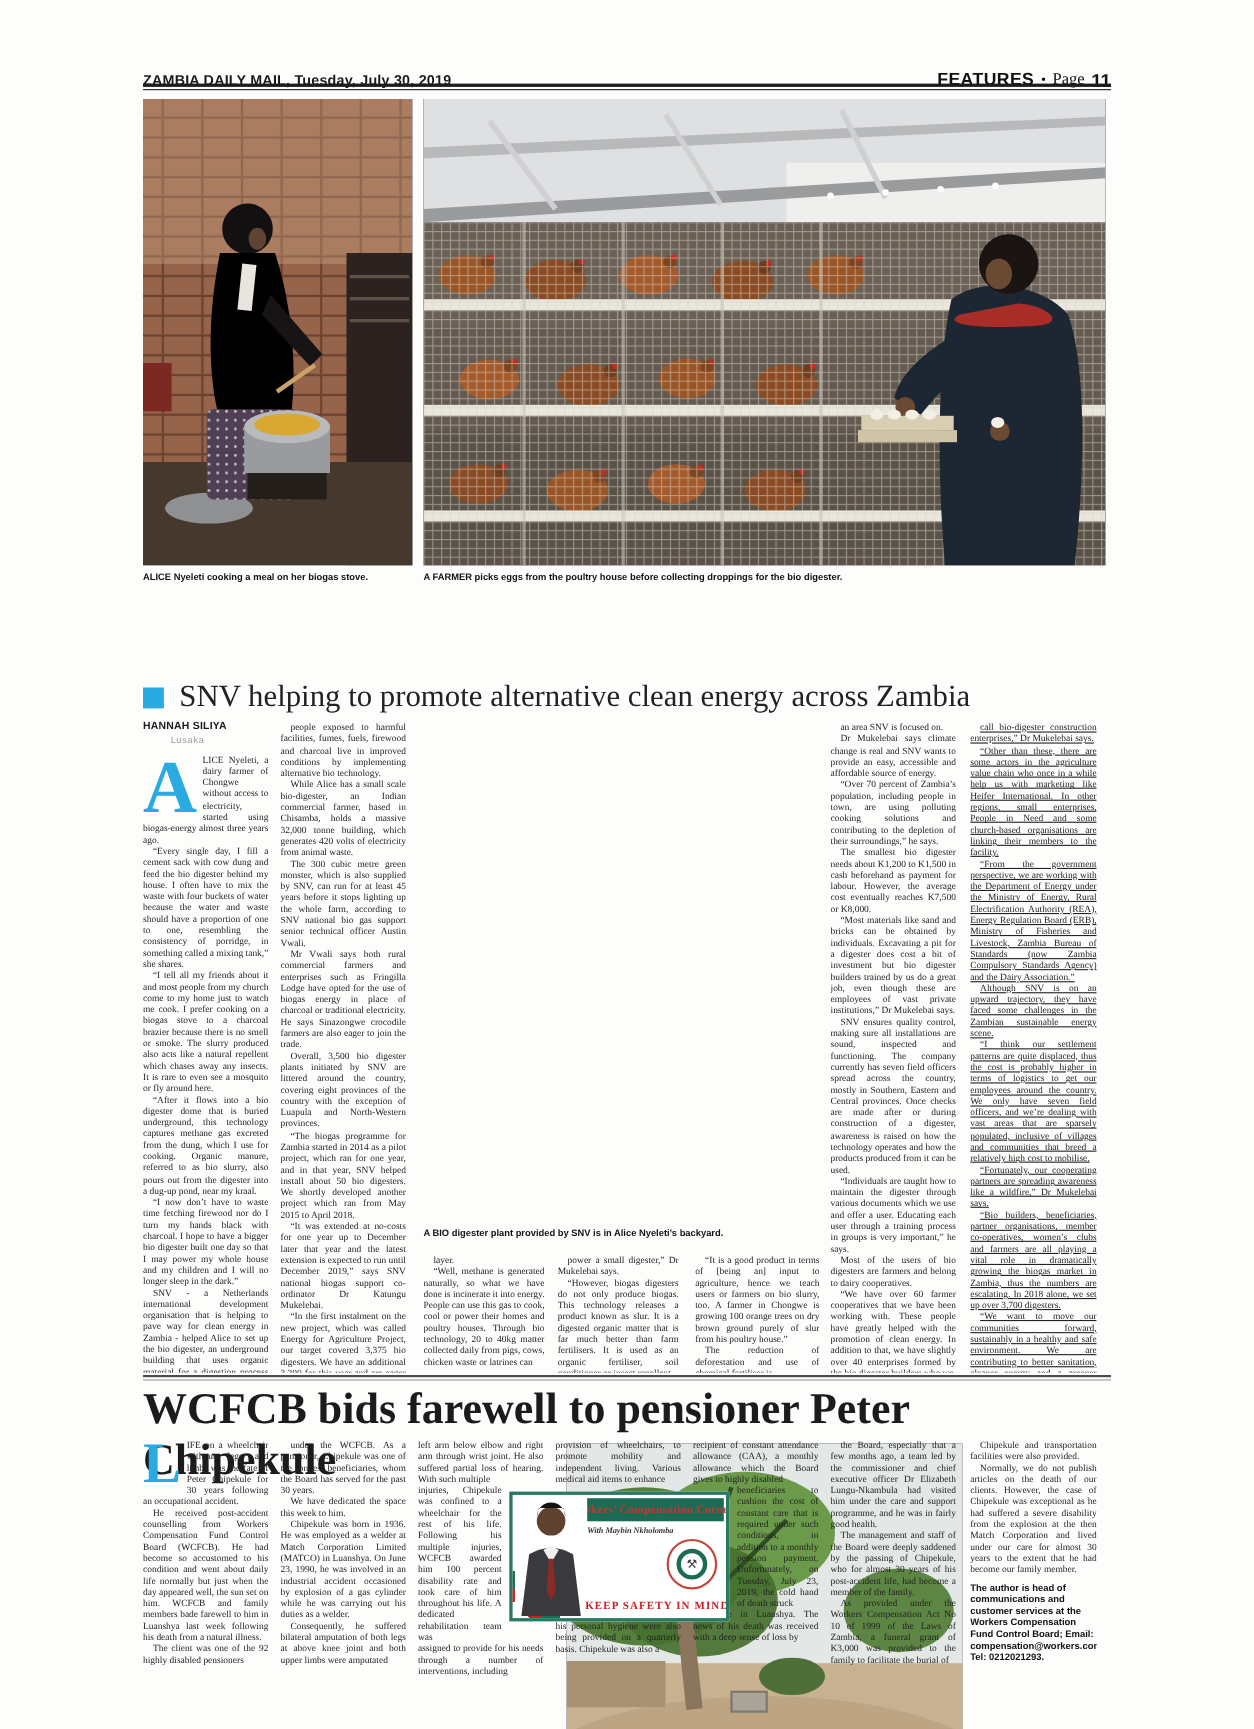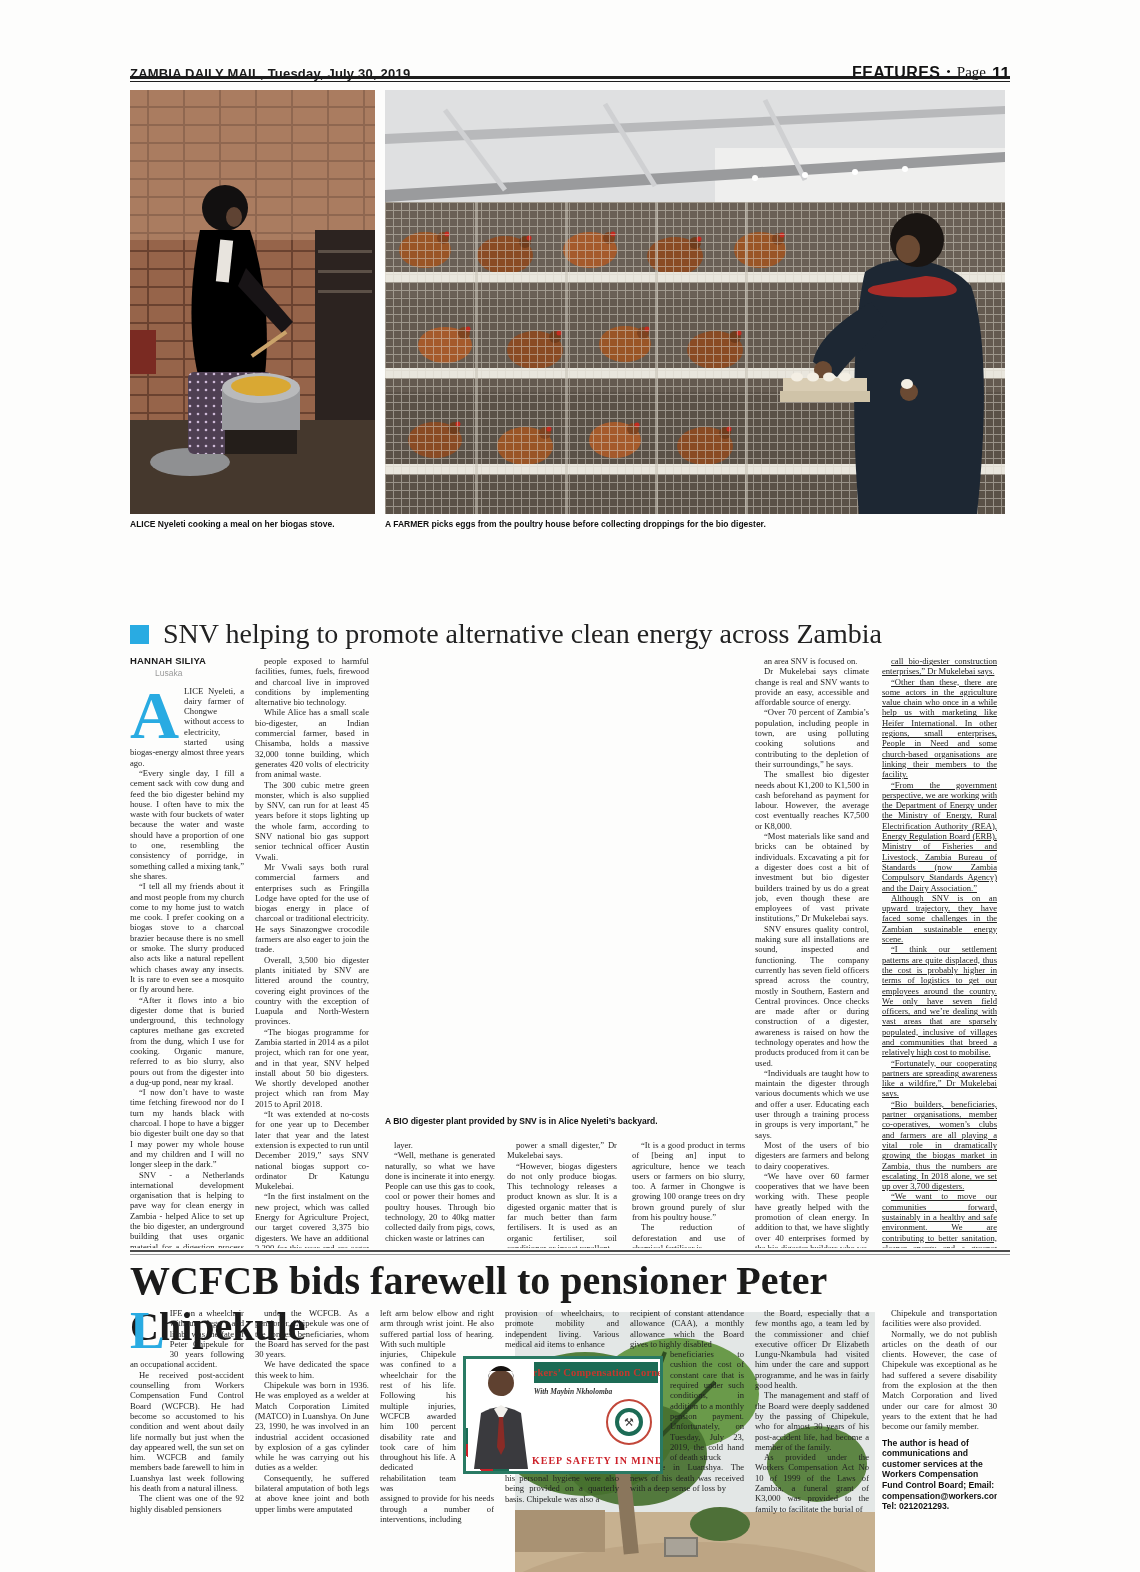--- a/index.html
+++ b/index.html
@@ -42,21 +42,21 @@
   .bcol6 { left:625px; top:0; width:114px; height:592px; }
   .bcol7 { left:752px; top:0; width:115px; height:592px;text-decoration:underline; }
   .photo-mid { left:385px; top:656px; width:360px; height:456px; }
   .cap-mid { left:385px; top:1116px; width:360px; }
   .bcol3 { left:255px; top:484px; width:110px; height:108px; }
   .bcol4 { left:377px; top:484px; width:110px; height:108px; }
   .bcol5 { left:502px; top:484px; width:113px; height:108px; }
 
   .byline-block { margin-bottom:7px; }
   .byline { font-family:"Liberation Sans", sans-serif; font-weight:bold; font-size:9.5px; color:#1a1a1a; letter-spacing:.2px; }
-  .dateline { font-family:Liberation Sans, sans-serif; font-size:8.5px; color:#9a9a9a; margin-top:2px;padding-left:25px; }
+  .dateline { font-family:Liberation Mono, monospace; font-size:8.5px; color:#9a9a9a; margin-top:2px;padding-left:25px; }
   .dropcap { float:left; color:#29abe2; font-weight:bold; font-family:"Liberation Serif", serif; }
   .dropcap-a { font-size:68px; line-height:54px; margin:2px 5px 0 0; }
   .dropcap-l { font-size:52px; line-height:42px; margin:2px 5px 0 0; }
 
   
   .rule-mid { position:absolute; left:130px; top:1250px; width:880px; height:5px; border-top:2px solid #4c4c4c; border-bottom:1px solid #9a9a9a; }
   .wheadline { position:absolute; left:130px; top:1258px; width:880px; font-family:"Liberation Serif", serif; font-size:40px; line-height:46px; color:#1b1b1b; }
   .wbody { position:absolute; left:130px; top:1308px; width:880px; height:260px; }
   .wcol { position:absolute; overflow:hidden; font-size:8.6px; line-height:10.3px; color:#222; text-align:justify; }
   .wc1 { left:0; top:0; width:114px; height:260px; }

